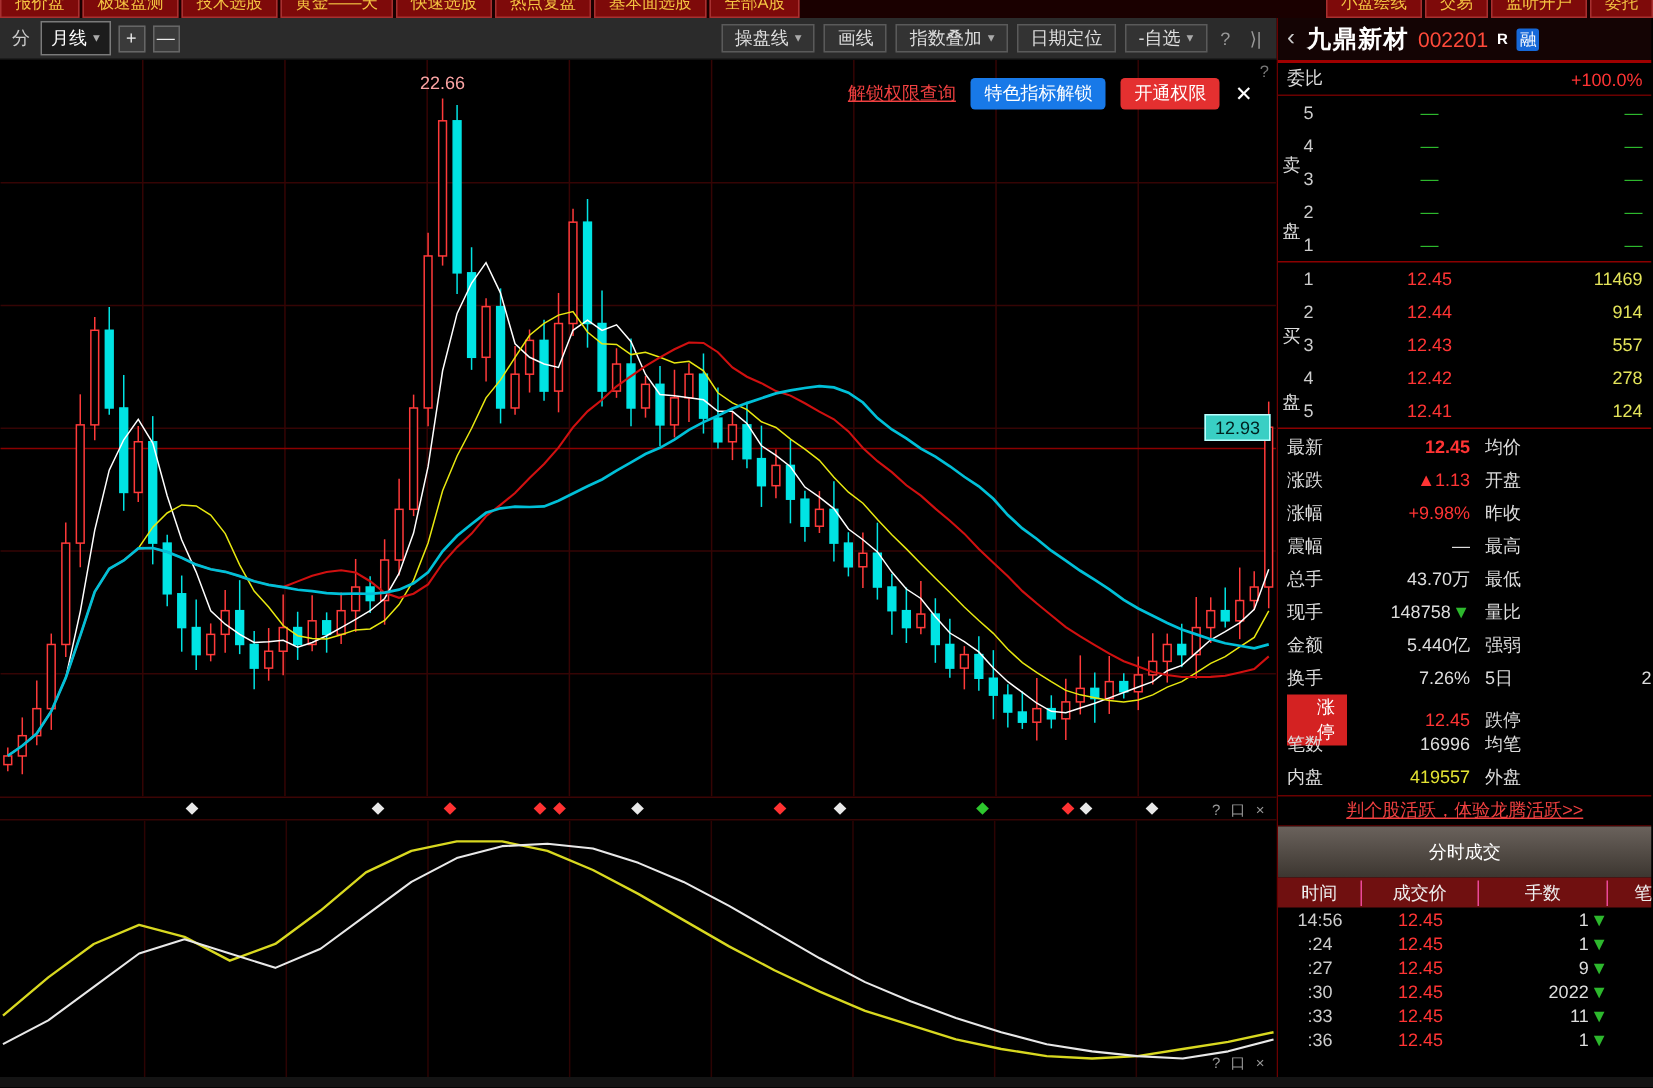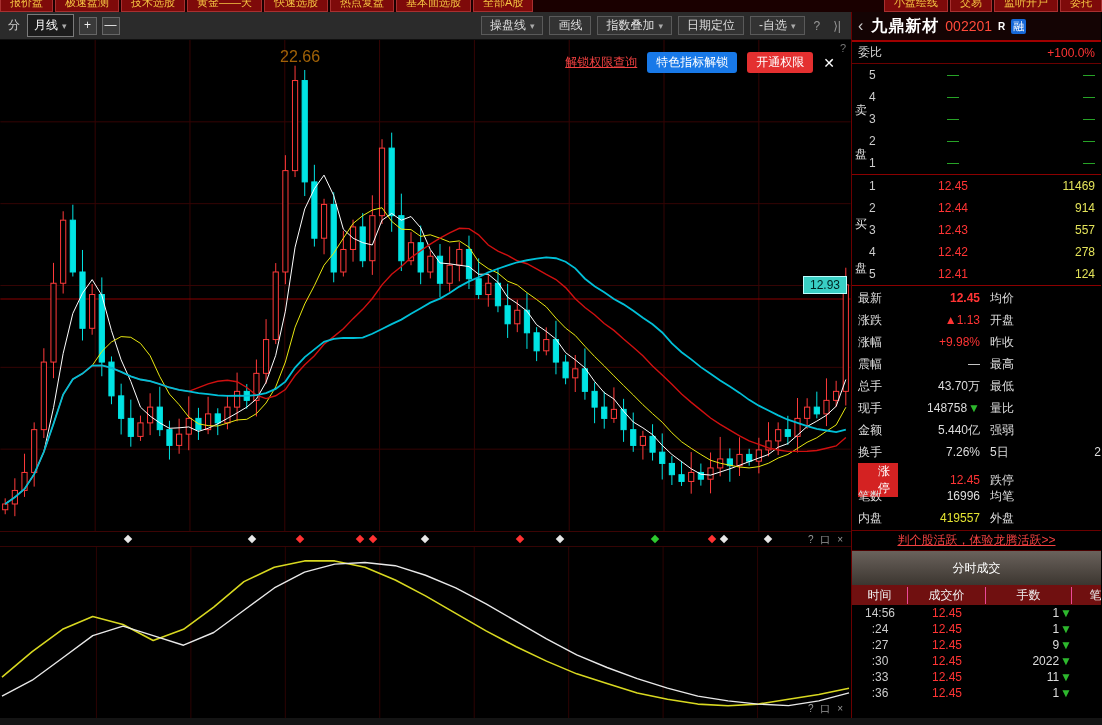--- a/index.html
+++ b/index.html
@@ -24,21 +24,21 @@
   .caret{font-size:9px;color:#aaa;}
   .tb-sq{width:18px;height:18px;background:#3a3a3a;border:1px solid #666;text-align:center;line-height:15px;color:#eee;cursor:pointer;}
   .tb-spacer{flex:1;}
   #tb-btns{display:flex;gap:6px;}
   .tb-btn{background:#333;border:1px solid #5a5a5a;padding:0 8px;color:#ddd;display:flex;align-items:center;gap:4px;cursor:pointer;white-space:nowrap;}
   .tb-help,.tb-next{color:#999;padding:0 4px;}
 
   
   .chart-wrap{position:relative;height:492px;background:#000;border-bottom:1px solid #3c0404;}
   #main-svg{position:absolute;left:0;top:0;width:100%;height:100%;}
-  .peak-label{position:absolute;left:280px;top:8px;color:#a16207;font-size:16px;}
+  .peak-label{position:absolute;left:280px;top:8px;color:#fca5a5;font-size:12px;}
   .chart-links{position:absolute;top:12px;right:16px;display:flex;align-items:center;gap:10px;font-size:12px;}
   .link-red{color:#f04040;text-decoration:underline;cursor:pointer;}
   .btn-blue{background:#1879e8;color:#fff;padding:2px 9px;border-radius:3px;cursor:pointer;}
   .btn-red{background:#e43030;color:#fff;padding:2px 9px;border-radius:3px;cursor:pointer;}
   .close-x{color:#fff;font-size:14px;font-weight:bold;cursor:pointer;}
   .price-tag{position:absolute;right:4px;top:236px;background:#39cfc4;color:#00221f;font-size:12px;
     padding:0 6px;border:1px solid #bff;line-height:16px;}
   .chart-help{position:absolute;top:2px;right:5px;color:#777;font-size:11px;}
 
   

